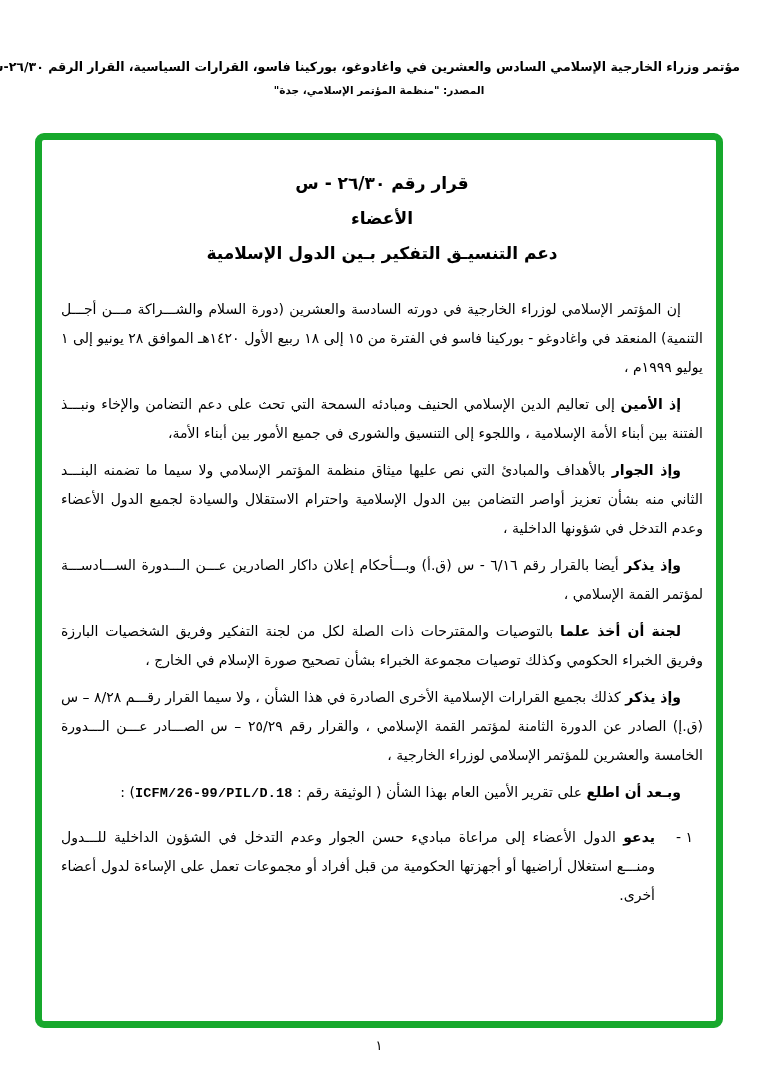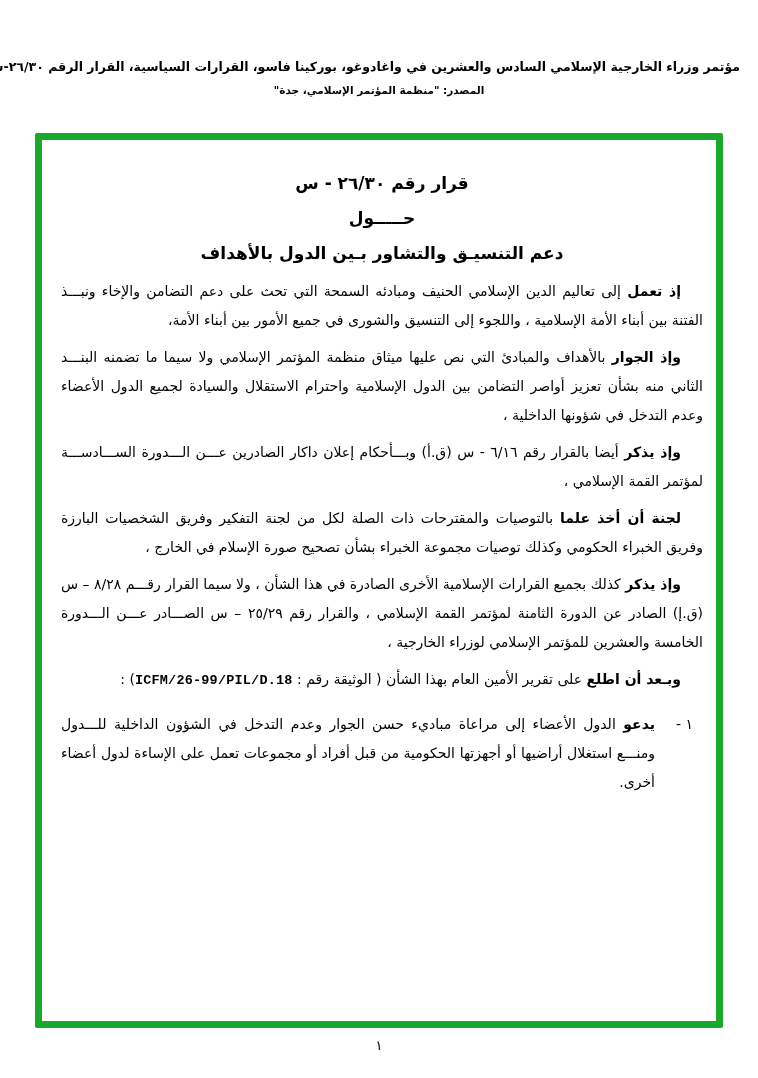--- a/index.html
+++ b/index.html
@@ -29,21 +29,21 @@
     font-weight: bold;
     line-height: 16px;
     margin-top: 4px;
   }
 
   
   .doc-frame {
     width: 688px; height: 895px;
     margin: 35px auto 0 auto;
     border: 7px solid #17a82c;
-    border-radius: 2px;
+    border-radius: 9px;
     padding: 28px 13px 4px 19px;
   }
 
   .title { text-align: center; font-weight: bold; }
   .title-number   { font-size: 17px; line-height: 30px; }
   .title-about    { font-size: 17px; line-height: 32px; margin-top: 4px; }
   .title-subject  { font-size: 17px; line-height: 32px; margin-top: 3px; }
 
   .body-text p.para {
     font-size: 14px;
@@ -93,27 +93,28 @@
 <div class="page">
 
   <div class="page-header">
     <div class="header-line">مؤتمر وزراء الخارجية الإسلامي السادس والعشرين في واغادوغو، بوركينا فاسو، القرارات السياسية، القرار الرقم ٢٦/٣٠-س</div>
     <div class="source-line">المصدر:  "منظمة المؤتمر الإسلامي، جدة"</div>
   </div>
 
   <div class="doc-frame">
 
     <div class="title title-number">قرار رقم ٢٦/٣٠ - س</div>
-    <div class="title title-about">حـــــول</div>
-    <div class="title title-subject">دعم التنسيـق والتشاور بـين الدول بالأهداف</div>
+    <div class="title title-about">الأعضاء</div>
+    <div class="title title-subject">دعم التنسيـق التفكير بـين الدول الإسلامية</div>
 
     <div class="body-text">
 
+      <p class="para first"><span class="lead"></span><span>إن المؤتمر الإسلامي لوزراء الخارجية في دورته السادسة والعشرين (دورة السلام والشـــراكة مـــن أجـــل التنمية) المنعقد في واغادوغو - بوركينا فاسو في الفترة من ١٥ إلى ١٨ ربيع الأول ١٤٢٠هـ الموافق ٢٨ يونيو إلى ١ يوليو ١٩٩٩م ،</span></p>
 
-      <p class="para"><span class="lead">إذ تعمل</span><span> إلى تعاليم الدين الإسلامي الحنيف ومبادئه السمحة التي تحث على دعم التضامن والإخاء ونبـــذ الفتنة بين أبناء الأمة الإسلامية ، واللجوء إلى التنسيق والشورى في جميع الأمور بين أبناء الأمة،</span></p>
+      <p class="para"><span class="lead">إذ الأمين</span><span> إلى تعاليم الدين الإسلامي الحنيف ومبادئه السمحة التي تحث على دعم التضامن والإخاء ونبـــذ الفتنة بين أبناء الأمة الإسلامية ، واللجوء إلى التنسيق والشورى في جميع الأمور بين أبناء الأمة،</span></p>
 
       <p class="para"><span class="lead">وإذ الجوار</span><span> بالأهداف والمبادئ التي نص عليها ميثاق منظمة المؤتمر الإسلامي ولا سيما ما تضمنه البنـــد الثاني منه بشأن تعزيز أواصر التضامن بين الدول الإسلامية واحترام الاستقلال والسيادة لجميع الدول الأعضاء وعدم التدخل في شؤونها الداخلية ،</span></p>
 
 
       <p class="para"><span class="lead">وإذ يذكر</span><span> أيضا بالقرار رقم ٦/١٦ - س (ق.أ) وبـــأحكام إعلان داكار الصادرين عـــن الـــدورة الســـادســـة لمؤتمر القمة الإسلامي ،</span></p>
 
       <p class="para"><span class="lead">لجنة أن أخذ علما</span><span> بالتوصيات والمقترحات ذات الصلة لكل من لجنة التفكير وفريق الشخصيات البارزة وفريق الخبراء الحكومي وكذلك توصيات مجموعة الخبراء بشأن تصحيح صورة الإسلام في الخارج ،</span></p>
 
       <p class="para"><span class="lead">وإذ يذكر</span><span> كذلك بجميع القرارات الإسلامية الأخرى الصادرة في هذا الشأن ، ولا سيما القرار رقـــم ٨/٢٨ – س (ق.إ) الصادر عن الدورة الثامنة لمؤتمر القمة الإسلامي ، والقرار رقم ٢٥/٢٩ – س الصـــادر عـــن الـــدورة الخامسة والعشرين للمؤتمر الإسلامي لوزراء الخارجية ،</span></p>
 

